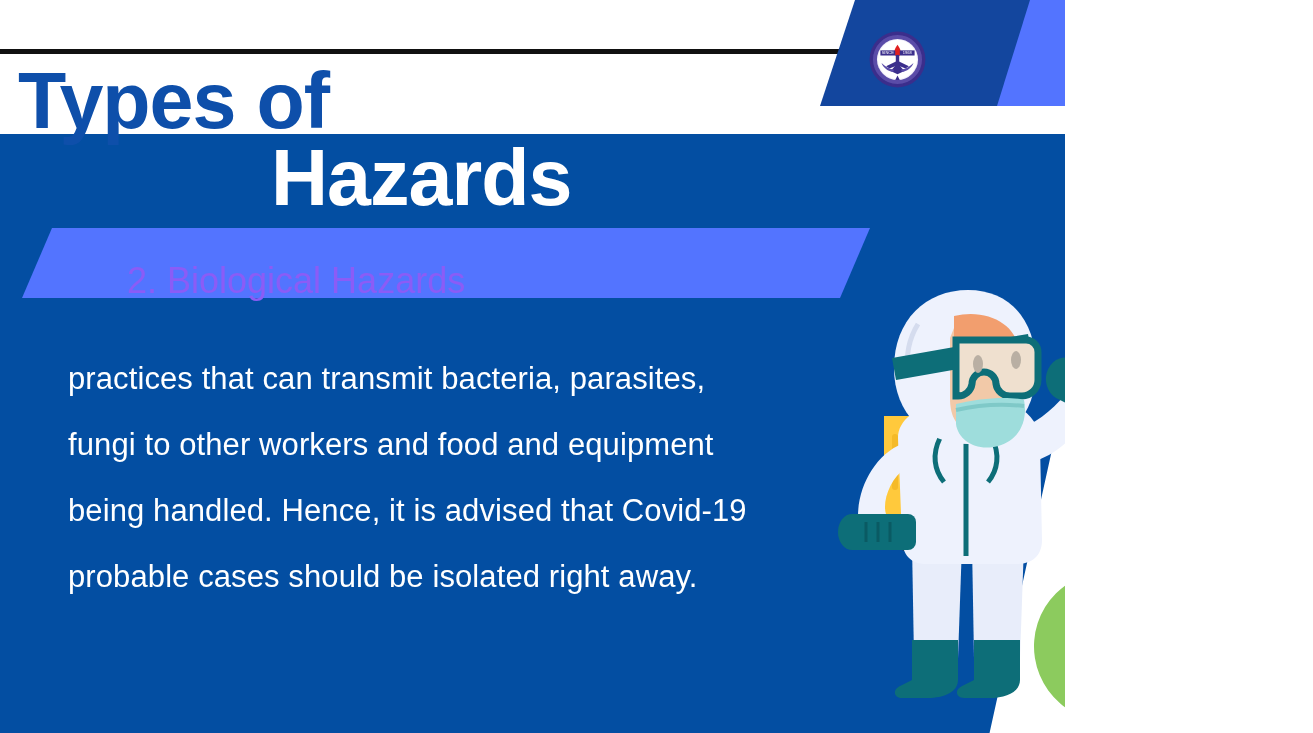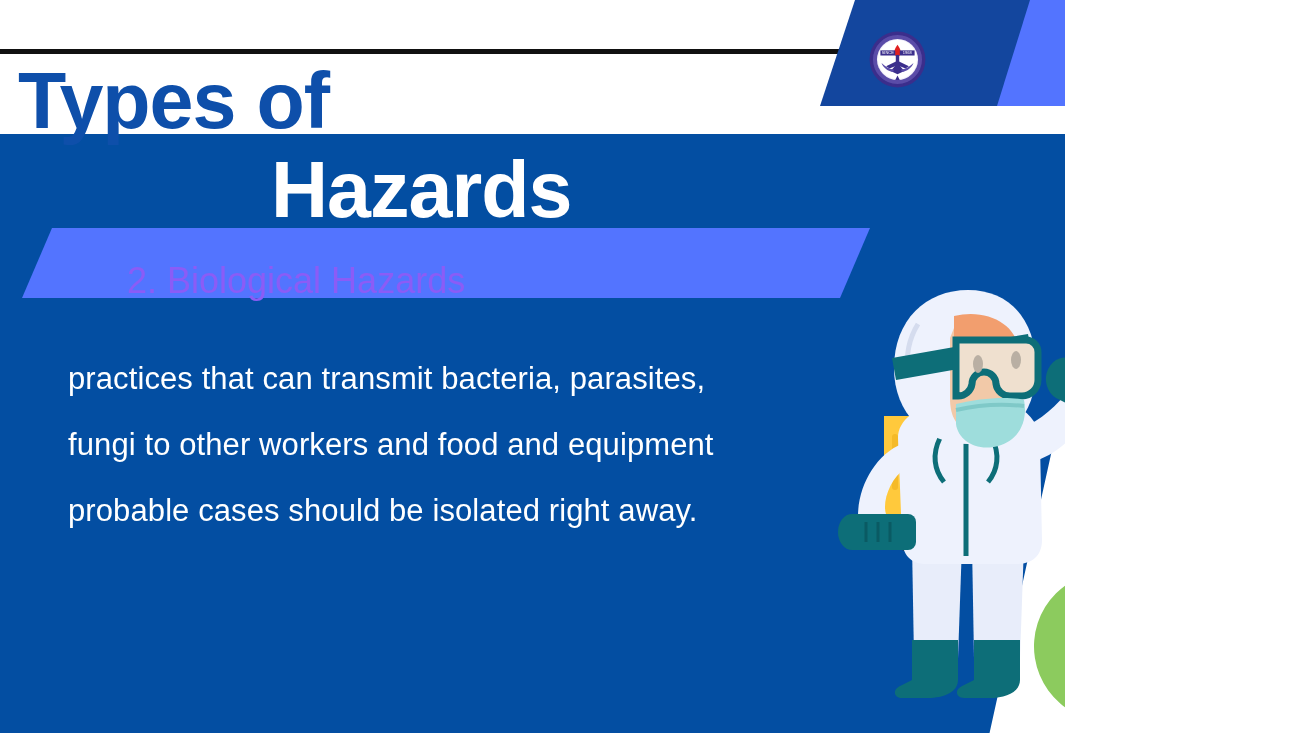--- a/index.html
+++ b/index.html
@@ -76,21 +76,20 @@
   }
   .title-bottom {
     position:absolute;
     left:271px; top:132px;
     font-size:79px;
     font-weight:800;
     color:#ffffff;
     letter-spacing:-1px;
     line-height:92px;
     z-index:5;
-    margin-top:12px;
   }
 
   
   .subtitle-band {
     position:absolute;
     left:22px; top:228px;
     width:848px; height:70px;
     z-index:5;
   }
   .subtitle-band .shape {
@@ -172,20 +171,21 @@
   <div class="title-bottom">Hazards</div>
 
   <div class="subtitle-band">
     <div class="shape"></div>
     <div class="subtitle-text">2. Biological Hazards</div>
   </div>
 
   <div class="body-text">
     <span class="line">practices that can transmit bacteria, parasites,</span>
     <span class="line">fungi to other workers and food and equipment</span>
+    <span class="line">being handled. Hence, it is advised that Covid-19</span>
     <span class="line">probable cases should be isolated right away.</span>
   </div>
 
   <svg class="illustration" viewBox="0 0 493 485">
 
     <g>
       <path d="M258 268 h58 a7 7 0 0 1 0 14 h-4 v45
                a75 75 0 1 1 -46 0 v-45 h-4 a7 7 0 0 1 -4 -14 z" fill="#8CCB5E"></path>
     </g>
 

